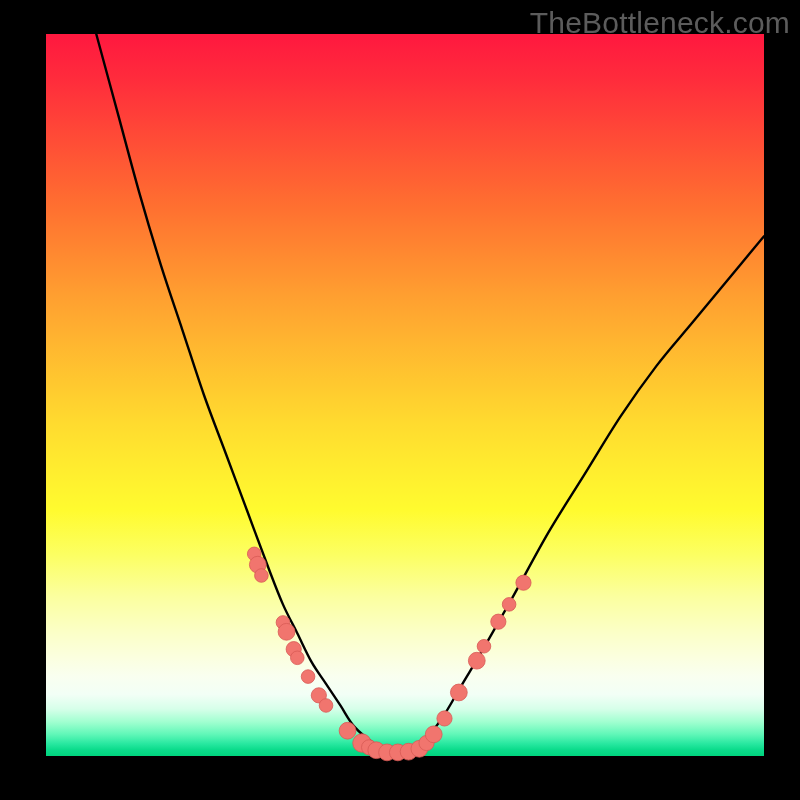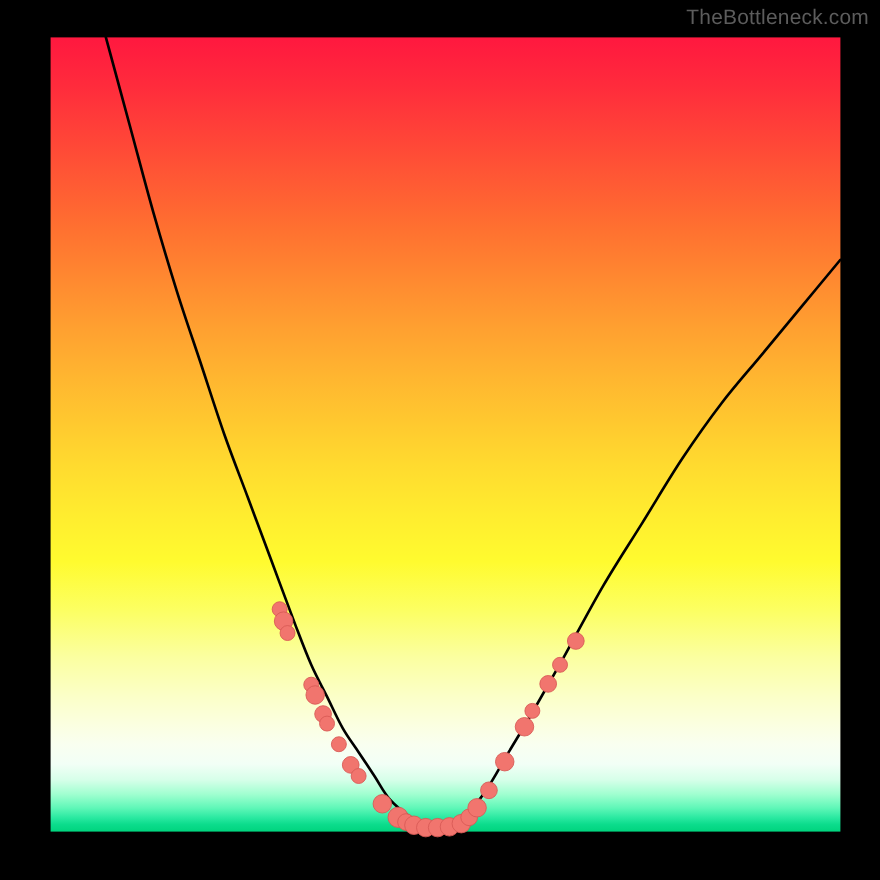--- a/index.html
+++ b/index.html
@@ -48,21 +48,21 @@
       #28e8a0 98.3%,
       #0cdc8c 99.1%,
       #00d47e 100%
     );
   }
   #watermark {
     position: absolute;
     top: 6px;
     right: 10px;
     color: #5c5c5c;
-    font-size: 19px;
+    font-size: 30px;
     font-weight: 400;
     letter-spacing: 0.2px;
     user-select: none;
   }
   svg.curve {
     position: absolute;
     left: 0; top: 0;
     width: 718px;
     height: 722px;
     overflow: visible;

